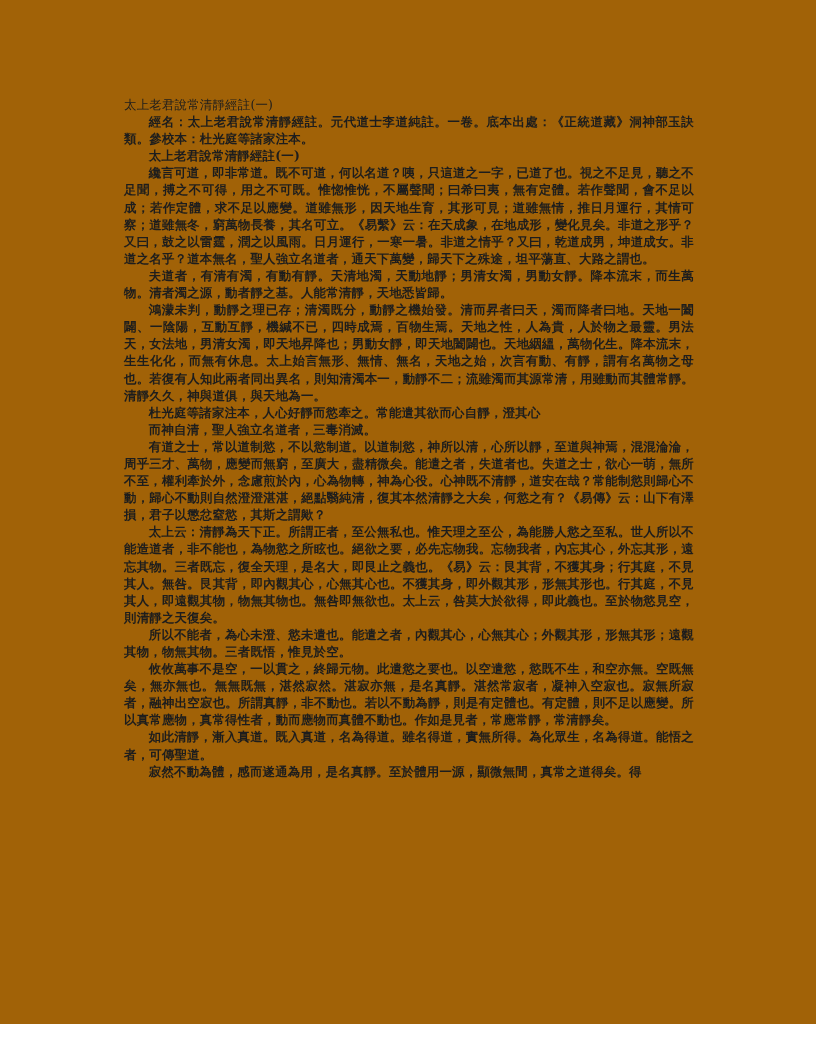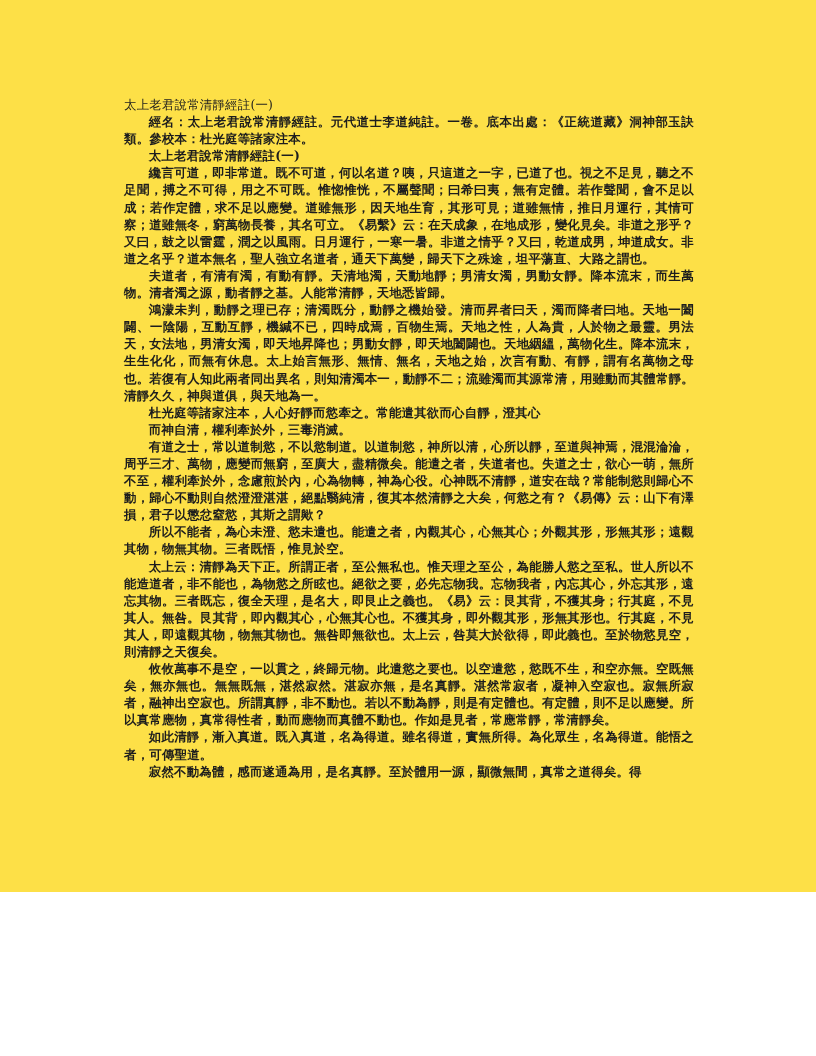--- a/index.html
+++ b/index.html
@@ -9,22 +9,22 @@
   }
   body {
     width: 816px;
     height: 1056px;
     font-family: "DejaVu Serif", "Liberation Serif", serif;
     color: #1a1a1a;
   }
   .page {
     position: relative;
     width: 816px;
-    height: 892px;
-    background: #fde047;
+    height: 1024px;
+    background: #a16207;
     box-sizing: border-box;
   }
   .text-block {
     position: absolute;
     left: 124px;
     top: 96px;
     width: 570px;
   }
   .line-title,
   .para {
@@ -60,27 +60,27 @@
 
 
     <p class="para">纔言可道，即非常道。既不可道，何以名道？咦，只這道之一字，已道了也。視之不足見，聽之不足聞，搏之不可得，用之不可既。惟惚惟恍，不屬聲聞；曰希曰夷，無有定體。若作聲聞，會不足以成；若作定體，求不足以應變。道雖無形，因天地生育，其形可見；道雖無情，推日月運行，其情可察；道雖無冬，窮萬物長養，其名可立。《易繫》云：在天成象，在地成形，變化見矣。非道之形乎？又曰，鼓之以雷霆，潤之以風雨。日月運行，一寒一暑。非道之情乎？又曰，乾道成男，坤道成女。非道之名乎？道本無名，聖人強立名道者，通天下萬變，歸天下之殊途，坦平蕩直、大路之謂也。</p>
 
     <p class="para">夫道者，有清有濁，有動有靜。天清地濁，天動地靜；男清女濁，男動女靜。降本流末，而生萬物。清者濁之源，動者靜之基。人能常清靜，天地悉皆歸。</p>
 
     <p class="para">鴻濛未判，動靜之理已存；清濁既分，動靜之機始發。清而昇者曰天，濁而降者曰地。天地一闔闢、一陰陽，互動互靜，機緘不已，四時成焉，百物生焉。天地之性，人為貴，人於物之最靈。男法天，女法地，男清女濁，即天地昇降也；男動女靜，即天地闔闢也。天地絪縕，萬物化生。降本流末，生生化化，而無有休息。太上始言無形、無情、無名，天地之始，次言有動、有靜，謂有名萬物之母也。若復有人知此兩者同出異名，則知清濁本一，動靜不二；流雖濁而其源常清，用雖動而其體常靜。清靜久久，神與道俱，與天地為一。</p>
 
     <p class="para">杜光庭等諸家注本，人心好靜而慾牽之。常能遣其欲而心自靜，澄其心</p>
 
-    <p class="para">而神自清，權利牽於外，三毒消滅。</p>
+    <p class="para">而神自清，聖人強立名道者，三毒消滅。</p>
 
     <p class="para">有道之士，常以道制慾，不以慾制道。以道制慾，神所以清，心所以靜，至道與神焉，混混淪淪，周乎三才、萬物，應變而無窮，至廣大，盡精微矣。能遣之者，失道者也。失道之士，欲心一萌，無所不至，權利牽於外，念慮煎於內，心為物轉，神為心役。心神既不清靜，道安在哉？常能制慾則歸心不動，歸心不動則自然澄澄湛湛，絕點翳純清，復其本然清靜之大矣，何慾之有？《易傳》云：山下有澤損，君子以懲忿窒慾，其斯之謂歟？</p>
 
+    <p class="para">太上云：清靜為天下正。所謂正者，至公無私也。惟天理之至公，為能勝人慾之至私。世人所以不能造道者，非不能也，為物慾之所眩也。絕欲之要，必先忘物我。忘物我者，內忘其心，外忘其形，遠忘其物。三者既忘，復全天理，是名大，即艮止之義也。《易》云：艮其背，不獲其身；行其庭，不見其人。無咎。艮其背，即內觀其心，心無其心也。不獲其身，即外觀其形，形無其形也。行其庭，不見其人，即遠觀其物，物無其物也。無咎即無欲也。太上云，咎莫大於欲得，即此義也。至於物慾見空，則清靜之天復矣。</p>
+
     <p class="para">所以不能者，為心未澄、慾未遣也。能遣之者，內觀其心，心無其心；外觀其形，形無其形；遠觀其物，物無其物。三者既悟，惟見於空。</p>
-
-    <p class="para">太上云：清靜為天下正。所謂正者，至公無私也。惟天理之至公，為能勝人慾之至私。世人所以不能造道者，非不能也，為物慾之所眩也。絕欲之要，必先忘物我。忘物我者，內忘其心，外忘其形，遠忘其物。三者既忘，復全天理，是名大，即艮止之義也。《易》云：艮其背，不獲其身；行其庭，不見其人。無咎。艮其背，即內觀其心，心無其心也。不獲其身，即外觀其形，形無其形也。行其庭，不見其人，即遠觀其物，物無其物也。無咎即無欲也。太上云，咎莫大於欲得，即此義也。至於物慾見空，則清靜之天復矣。</p>
 
 
     <p class="para">攸攸萬事不是空，一以貫之，終歸元物。此遣慾之要也。以空遣慾，慾既不生，和空亦無。空既無矣，無亦無也。無無既無，湛然寂然。湛寂亦無，是名真靜。湛然常寂者，凝神入空寂也。寂無所寂者，融神出空寂也。所謂真靜，非不動也。若以不動為靜，則是有定體也。有定體，則不足以應變。所以真常應物，真常得性者，動而應物而真體不動也。作如是見者，常應常靜，常清靜矣。</p>
 
     <p class="para">如此清靜，漸入真道。既入真道，名為得道。雖名得道，實無所得。為化眾生，名為得道。能悟之者，可傳聖道。</p>
 
     <p class="para">寂然不動為體，感而遂通為用，是名真靜。至於體用一源，顯微無間，真常之道得矣。得</p>
 
   </div>
 </div>

